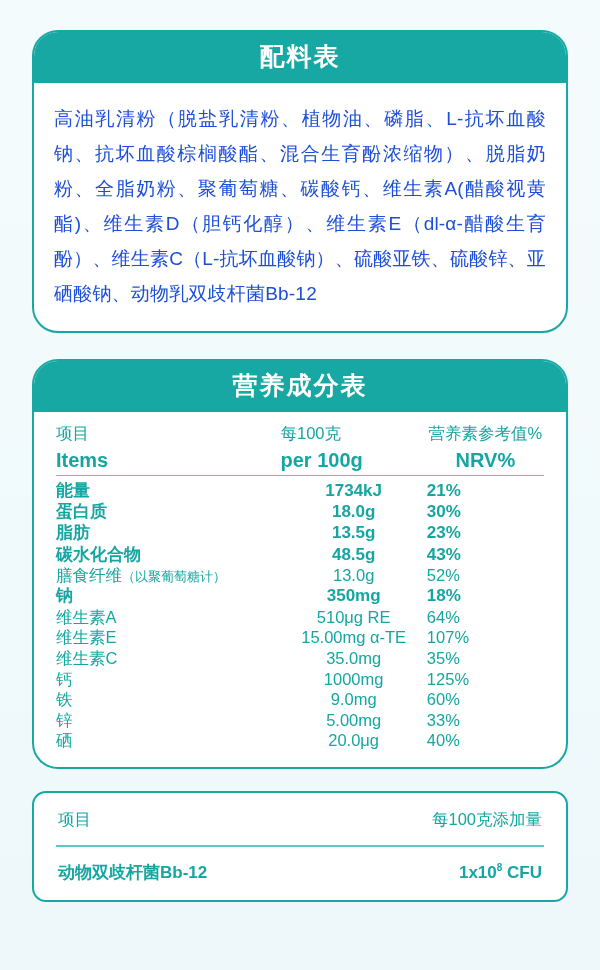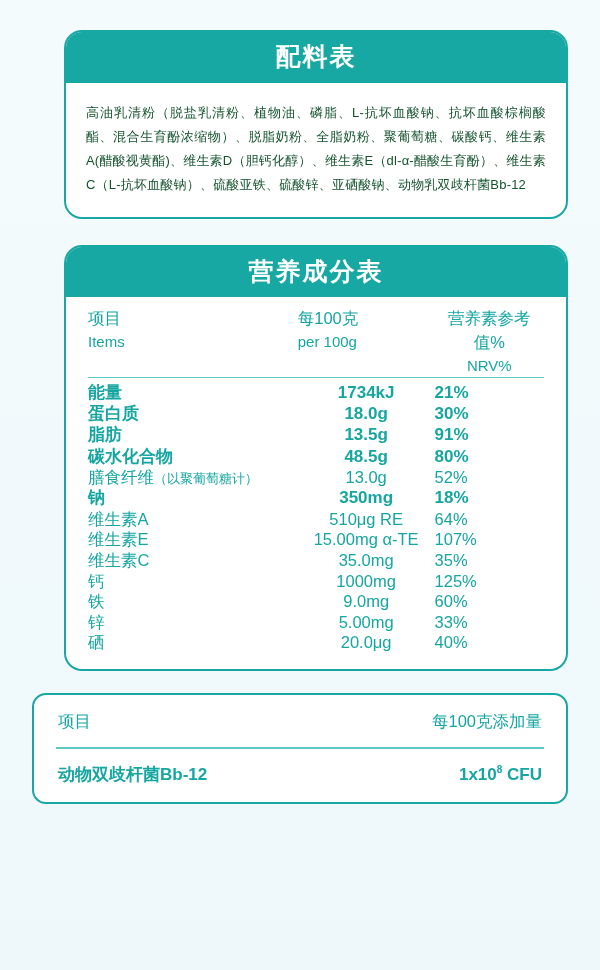--- a/index.html
+++ b/index.html
@@ -20,45 +20,44 @@
     position: relative;
     box-sizing: border-box;
     padding: 30px 32px;
     background: linear-gradient(180deg, #f4fbfc 0%, #eef8fb 100%);
   }
 
   
   .card {
     background: #ffffff;
     border: 2px solid #17a8a4;
-    border-radius: 18px;
+    border-radius: 26px;
     overflow: hidden;
     box-sizing: border-box;
-    margin-left: 32px;
   }
   .card-head {
     background: #17a8a4;
     color: #ffffff;
     text-align: center;
     font-size: 25px;
     font-weight: bold;
     letter-spacing: 2px;
     padding: 11px 0 12px 0;
     line-height: 1.1;
   }
 
   
   .ingredients-card {
     margin-bottom: 26px;
   }
   .ingredients-body {
     padding: 18px 20px 20px 20px;
-    font-size: 13px;
+    font-size: 19px;
     line-height: 1.85;
-    color: #14532d;
+    color: #1d4ed8;
     letter-spacing: 0.2px;
     text-align: justify;
   }
 
   
   .nutrition-card {
     margin-bottom: 22px;
   }
   .nutrition-body {
     padding: 10px 22px 16px 22px;
@@ -77,21 +76,22 @@
     padding-bottom: 9px;
     font-size: 16px;
     line-height: 1.45;
   }
   .thead-row .cn {
     display: block;
     font-size: 16.5px;
   }
   .thead-row .en {
     display: block;
-    font-size: 15px;
+    font-size: 20px;
+    font-weight: bold;
   }
   .col-item { text-align: left; width: 46%; }
   .col-per  { width: 30%; }
   .col-nrv  { text-align: center; width: 24%; }
 
   .divider td {
     border-bottom: 1.6px solid #5cc9c4;
     height: 0;
     padding: 0;
   }
@@ -188,26 +188,26 @@
               <td class="col-nrv">21%</td>
             </tr>
             <tr class="row bold">
               <td class="col-item"><span>蛋白质</span></td>
               <td class="col-per">18.0g</td>
               <td class="col-nrv">30%</td>
             </tr>
             <tr class="row bold">
               <td class="col-item"><span>脂肪</span></td>
               <td class="col-per">13.5g</td>
-              <td class="col-nrv">91%</td>
+              <td class="col-nrv">23%</td>
             </tr>
             <tr class="row bold">
               <td class="col-item"><span>碳水化合物</span></td>
               <td class="col-per">48.5g</td>
-              <td class="col-nrv">80%</td>
+              <td class="col-nrv">43%</td>
             </tr>
             <tr class="row">
               <td class="col-item"><span>膳食纤维</span><span class="sub-note">（以聚葡萄糖计）</span></td>
               <td class="col-per">13.0g</td>
               <td class="col-nrv">52%</td>
             </tr>
             <tr class="row bold">
               <td class="col-item"><span>钠</span></td>
               <td class="col-per">350mg</td>
               <td class="col-nrv">18%</td>

